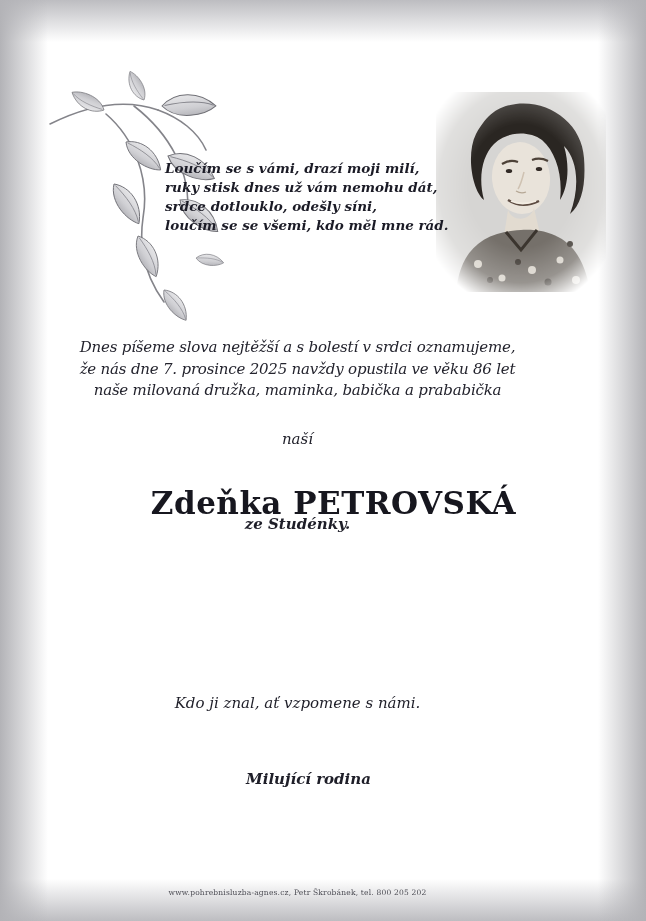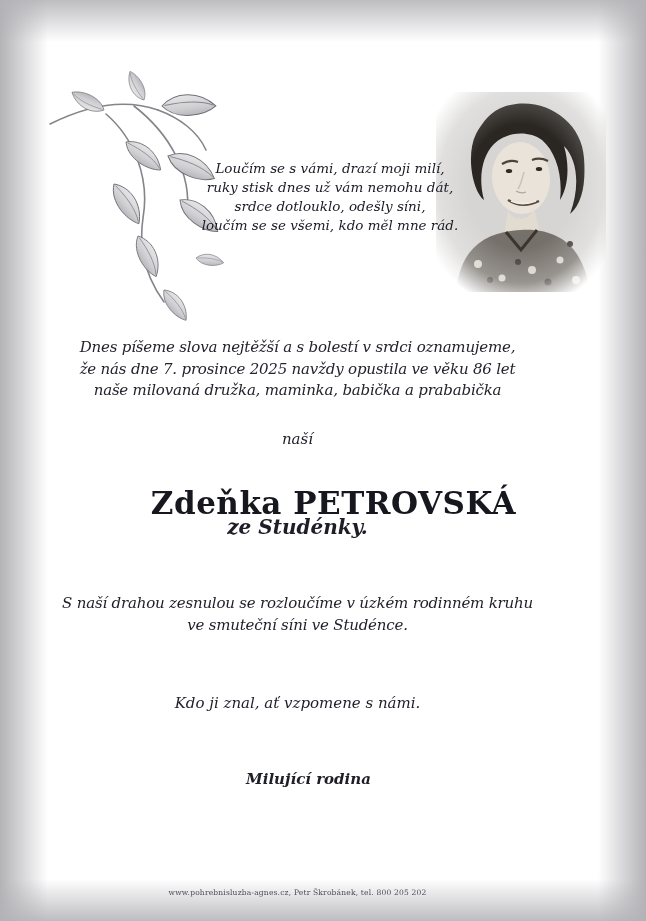--- a/index.html
+++ b/index.html
@@ -14,34 +14,34 @@
       linear-gradient(to right,  #b3b3b7, rgba(179,179,183,0) 48px),
       linear-gradient(to left,   #b3b3b7, rgba(179,179,183,0) 48px),
       linear-gradient(to bottom, #bdbdc1, rgba(189,189,193,0) 42px),
       linear-gradient(to top,    #bdbdc1, rgba(189,189,193,0) 42px),
       #ffffff;
   }
   .abs{position:absolute;}
   .center{left:0;width:595px;text-align:center;}
   .line{white-space:nowrap;}
   .poem{
-    top:159px;left:165px;width:330px;text-align:center;
-    font-style:italic;font-weight:normal;
+    top:159px;left:165px;width:330px;text-align:left;
+    font-style:italic;font-weight:bold;
     font-size:13.5px;line-height:19px;color:#1b1b26;
   }
   .announcement{
     top:337px;font-style:italic;font-size:15px;line-height:21.5px;
     letter-spacing:-0.2px;color:#23232d;
   }
   .salutation{top:430px;font-style:italic;font-size:15px;}
   .name{
     top:485px;font-weight:bold;
     font-size:31px;letter-spacing:0.5px;color:#17171f;padding-left:36px;
   }
-  .origin{top:515px;font-style:italic;font-weight:bold;font-size:20px;}
+  .origin{top:515px;font-style:italic;font-weight:bold;font-size:15px;}
   .farewell{top:593px;font-style:italic;font-size:15px;line-height:21.5px;letter-spacing:-0.2px;}
   .remembrance{top:694px;font-style:italic;font-size:15px;}
   .signature{top:770px;font-style:italic;font-weight:bold;font-size:15px;padding-left:11px;}
   .footer{top:888px;font-size:7.5px;color:#4c4c54;letter-spacing:0.2px;}
   .watermark{left:602px;top:926px;font-size:12px;color:#a4a4ab;font-family:"DejaVu Sans",sans-serif;}
   .leaves{left:46px;top:66px;width:208px;height:258px;}
   .photo{left:436px;top:92px;width:170px;height:200px;}
 </style>
 </head>
 <body>
@@ -143,24 +143,20 @@
   <div class="abs center announcement">
     <div class="line">Dnes píšeme slova nejtěžší a s bolestí v srdci oznamujeme,</div>
     <div class="line">že nás dne 7. prosince 2025 navždy opustila ve věku 86 let</div>
     <div class="line">naše milovaná družka, maminka, babička a prababička</div>
   </div>
 
   <div class="abs center salutation">naší</div>
   <div class="abs center name">Zdeňka PETROVSKÁ</div>
   <div class="abs center origin">ze Studénky.</div>
 
-  <div class="abs center farewell">
-    <div class="line">S naší drahou zesnulou se rozloučíme v úzkém rodinném kruhu</div>
-    <div class="line">ve smuteční síni ve Studénce.</div>
-  </div>
 
   <div class="abs center remembrance">Kdo ji znal, ať vzpomene s námi.</div>
 
   <div class="abs center signature">Milující rodina</div>
 
   <div class="abs center footer">www.pohrebnisluzba-agnes.cz, Petr Škrobánek, tel. 800 205 202</div>
 
   <div class="abs watermark">©MCST</div>
 
 </div>

